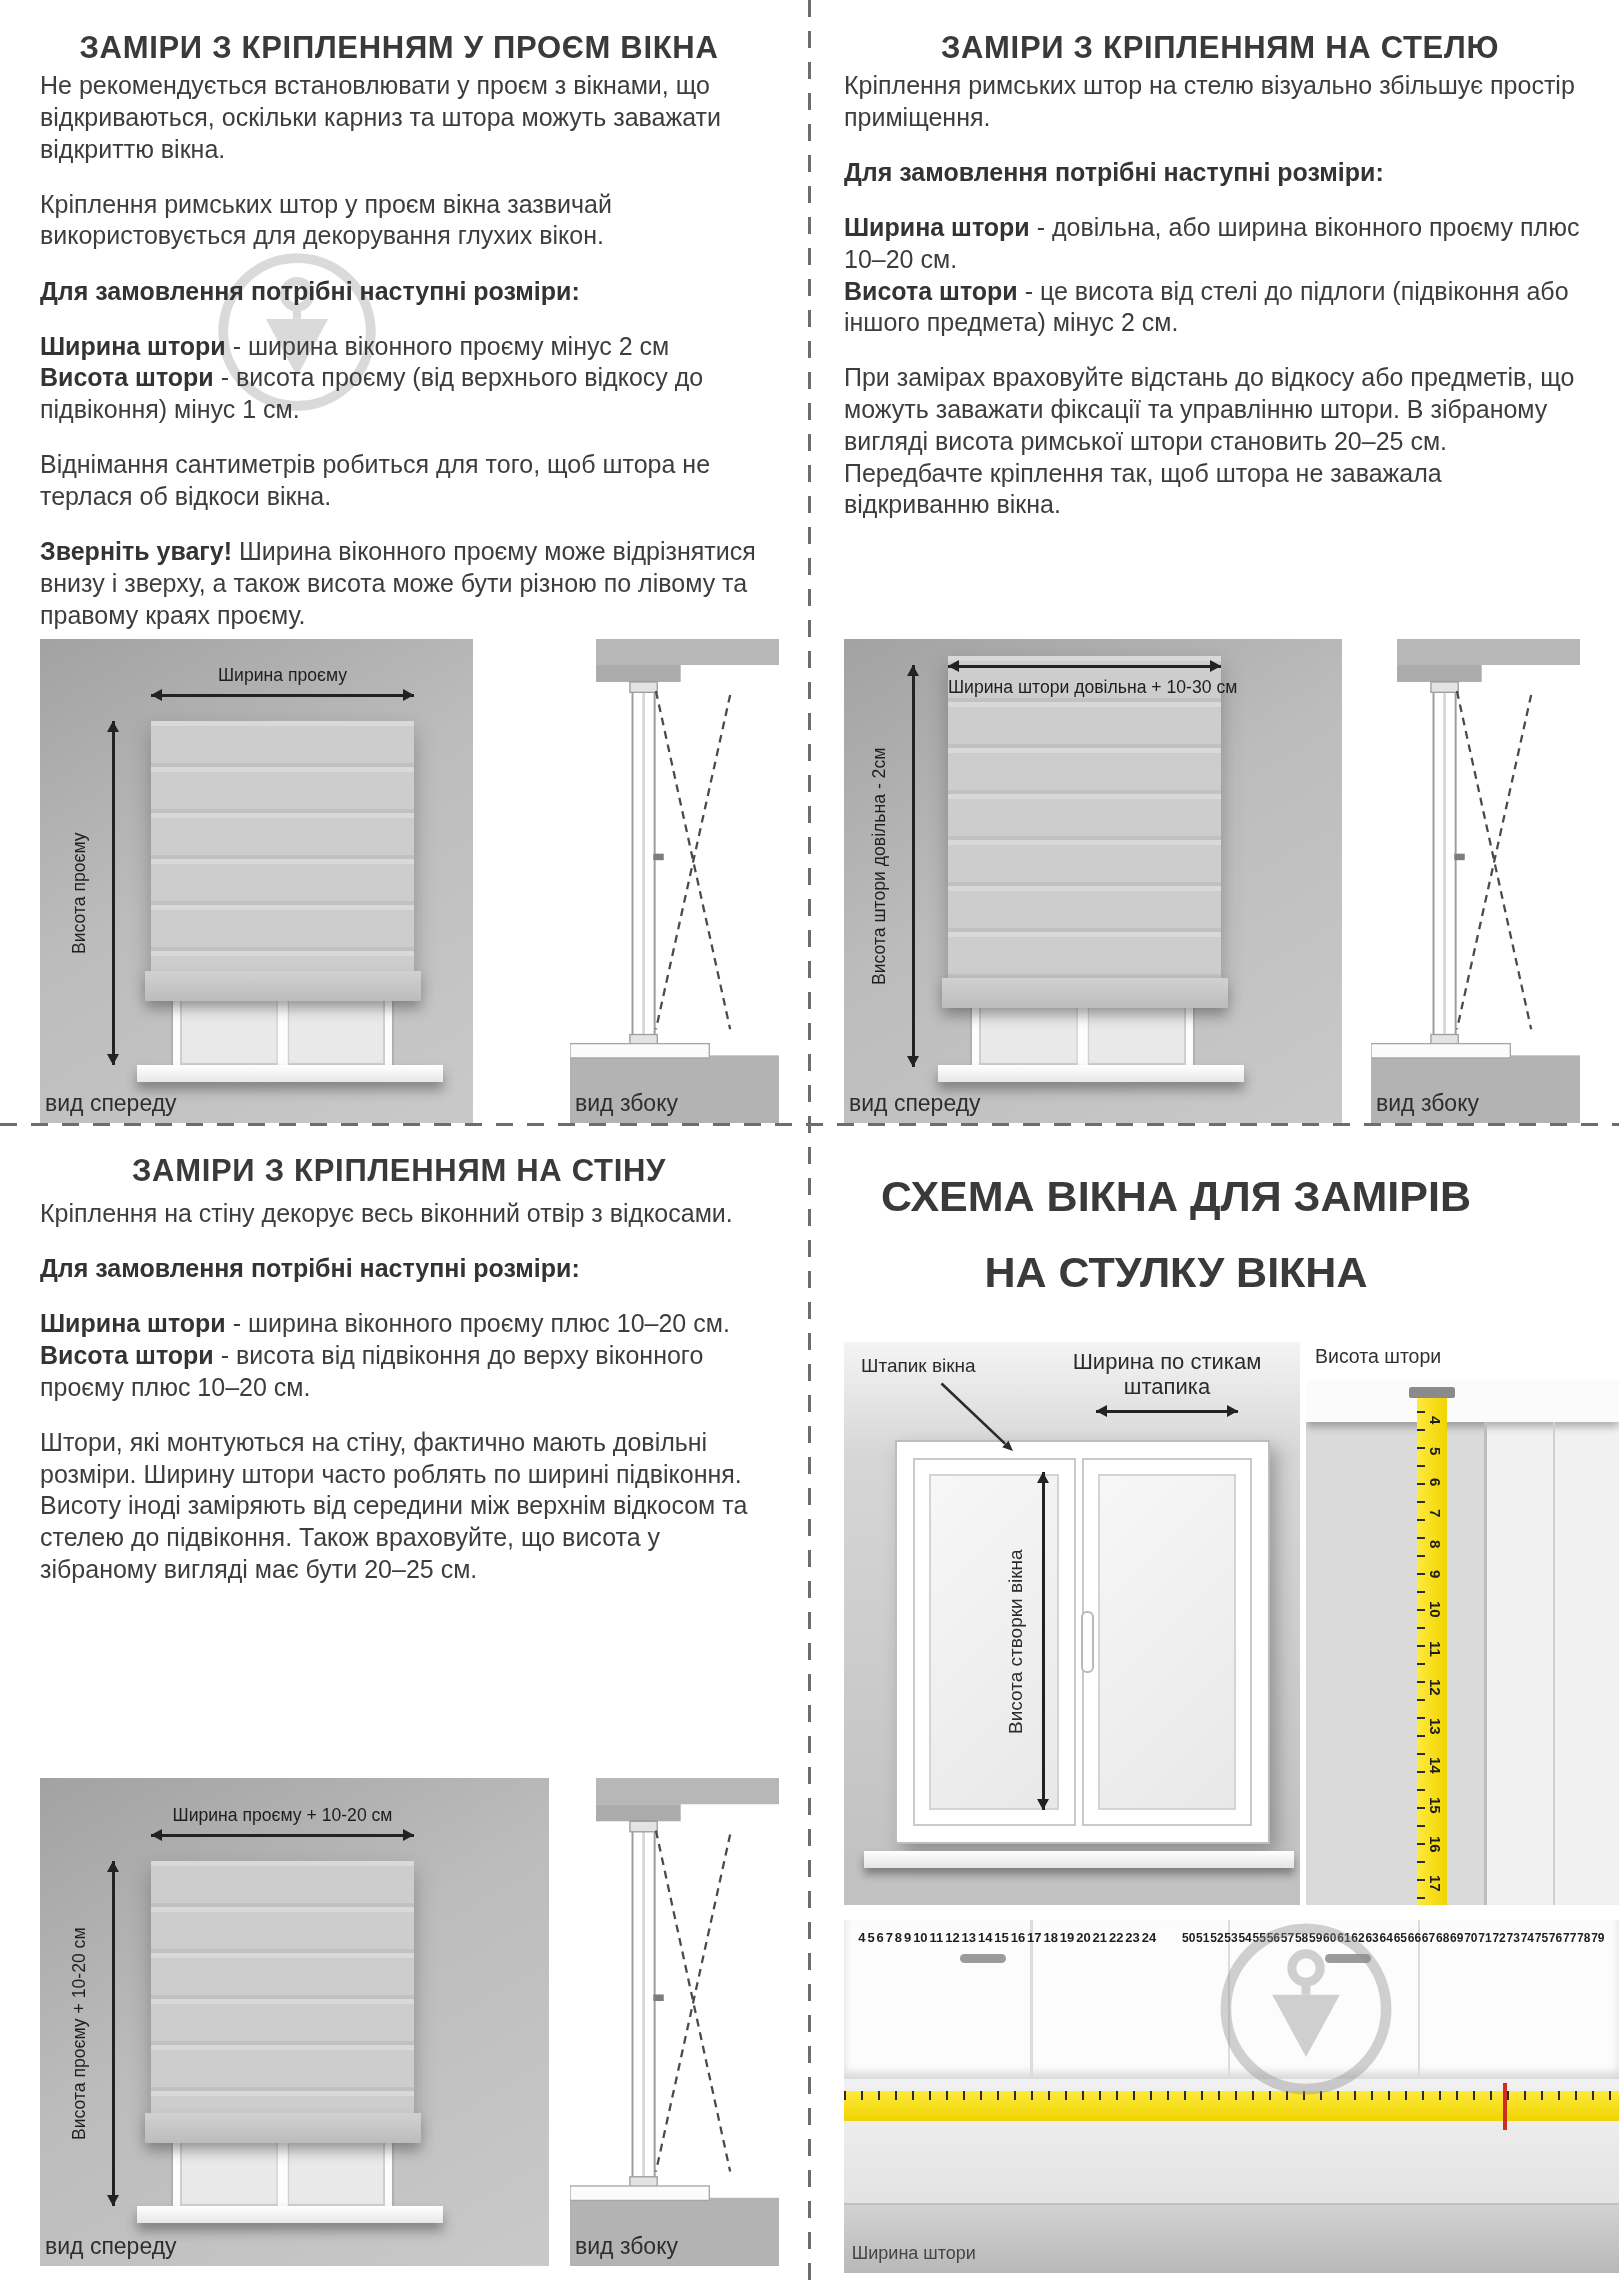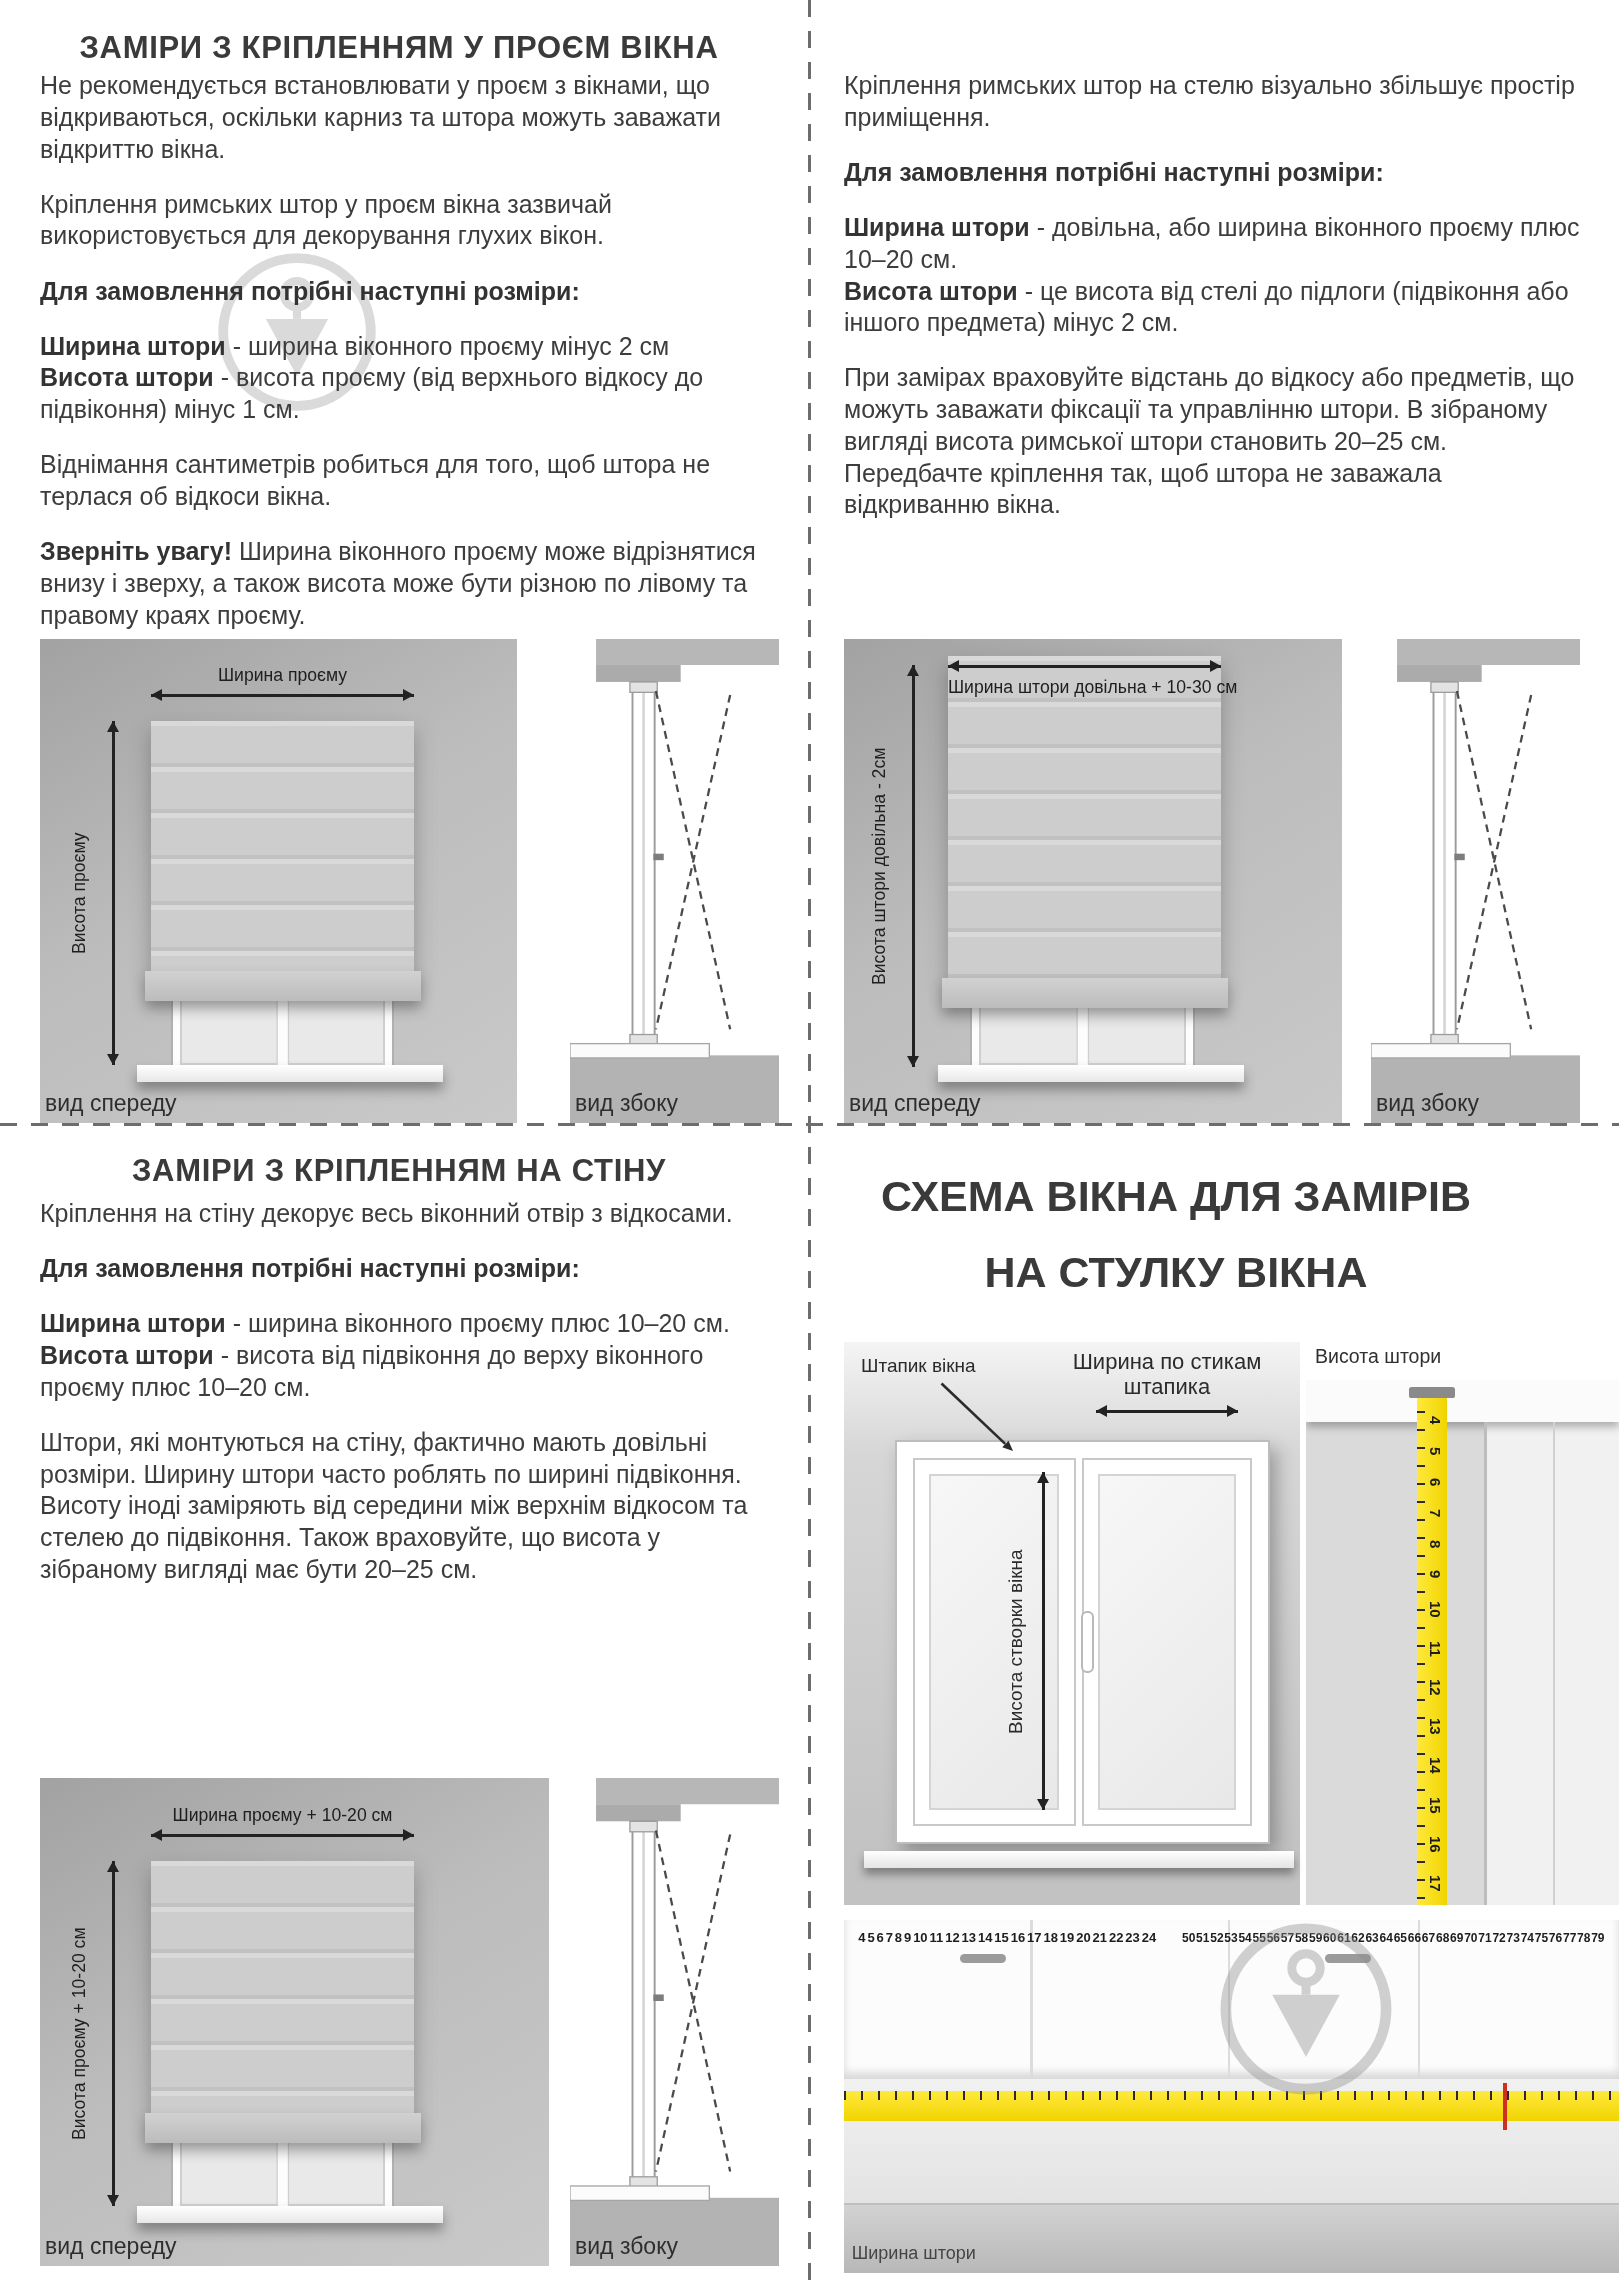--- a/index.html
+++ b/index.html
@@ -143,21 +143,21 @@
     <p>Кріплення римських штор у проєм вікна зазвичай використовується для декорування глухих вікон.</p>
     <p><b>Для замовлення потрібні наступні розміри:</b></p>
     <div class="specs">
       <p><b>Ширина штори</b><span> - ширина віконного проєму мінус 2 см</span></p>
       <p><b>Висота штори</b><span> - висота проєму (від верхнього відкосу до підвіконня) мінус 1 см.</span></p>
     </div>
     <p>Віднімання сантиметрів робиться для того, щоб штора не терлася об відкоси вікна.</p>
     <p><b>Зверніть увагу!</b><span> Ширина віконного проєму може відрізнятися внизу і зверху, а також висота може бути різною по лівому та правому краях проєму.</span></p>
   </div>
 
-  <div class="fv" style="left:40px;top:639px;width:477px;height:484px">
+  <div class="fv" style="left:40px;top:639px;width:433px;height:484px">
     <div class="win" style="left:133px;top:205px;width:219px;height:228px">
       <div class="mull"></div>
     </div>
     <div class="sill" style="left:97px;top:426px;width:306px;height:17px"></div>
     <div class="blind" style="left:111px;top:82px;width:263px;height:260px"></div>
     <div class="arrow-h" style="left:111px;top:55px;width:263px"></div>
     <div class="wlabel" style="left:111px;top:26px;width:263px">Ширина проєму</div>
     <div class="arrow-v" style="left:72px;top:82px;height:344px"></div>
     <div class="hlabel" style="left:29px;top:82px;height:344px">Висота проєму</div>
     <div class="caption">вид спереду</div>
@@ -175,20 +175,21 @@
         <path d="M132 80 L246 600"></path>
         <path d="M246 86 L132 600"></path>
       </g>
       <rect x="128" y="330" width="16" height="10" fill="#7d7d7d"></rect>
       <rect x="0" y="640" width="321" height="104" fill="#b3b3b3"></rect>
       <rect x="0" y="622" width="214" height="22" fill="#fbfbfb" stroke="#a5a5a5" stroke-width="2"></rect>
     </svg>
     <div class="caption">вид збоку</div>
   </div>
 
+  <h2 class="sec-title" style="left:821px;top:30px">ЗАМІРИ З КРІПЛЕННЯМ НА СТЕЛЮ</h2>
   <div class="tb" style="left:844px;top:70px;width:742px">
     <p>Кріплення римських штор на стелю візуально збільшує простір приміщення.</p>
     <p><b>Для замовлення потрібні наступні розміри:</b></p>
     <div class="specs">
       <p><b>Ширина штори</b><span> - довільна, або ширина віконного проєму плюс 10–20 см.</span></p>
       <p><b>Висота штори</b><span> - це висота від стелі до підлоги (підвіконня або іншого предмета) мінус 2 см.</span></p>
     </div>
     <p>При замірах враховуйте відстань до відкосу або предметів, що можуть заважати фіксації та управлінню штори. В зібраному вигляді висота римської штори становить 20–25 см. Передбачте кріплення так, щоб штора не заважала відкриванню вікна.</p>
   </div>
 

